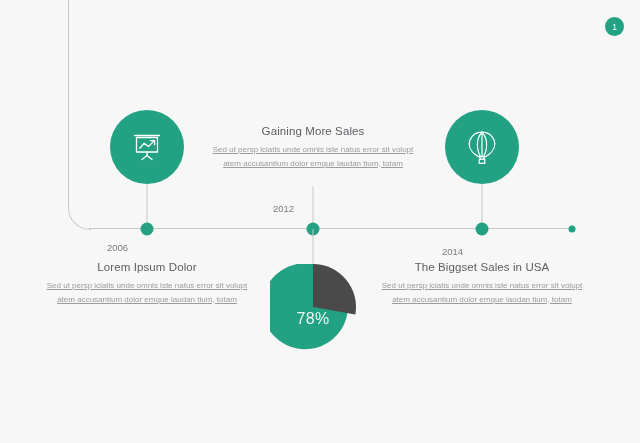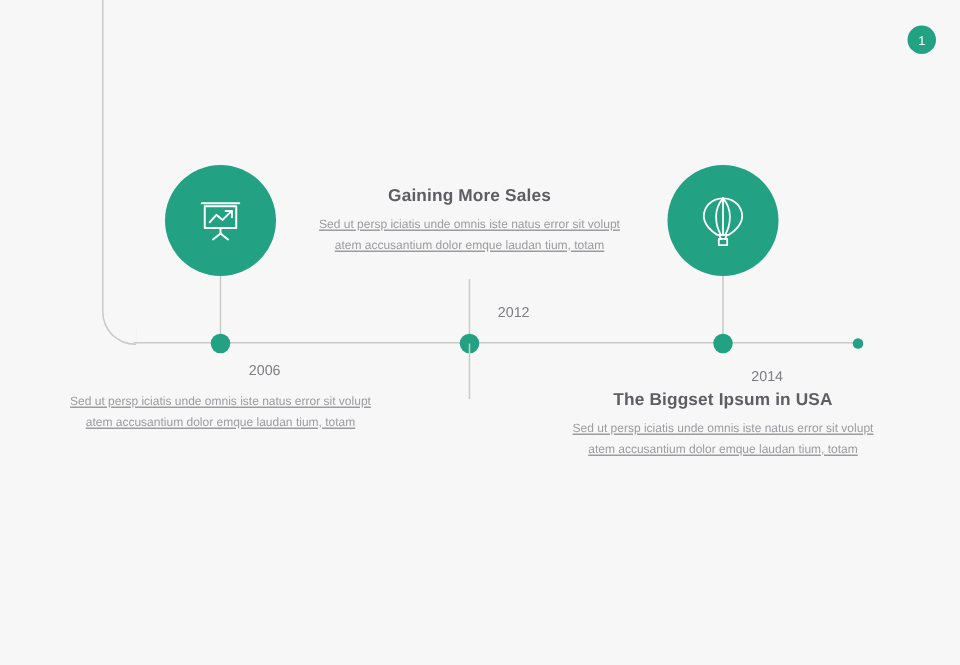--- a/index.html
+++ b/index.html
@@ -85,36 +85,36 @@
   .text-block {
     position: absolute;
     width: 210px;
     transform: translateX(-50%);
     text-align: center;
   }
   .block-title {
     font-size: 11.5px;
     color: #5d5d63;
     margin: 0 0 6px 0;
-    font-weight: bold;
+    font-weight: normal;
     letter-spacing: 0.1px;
   }
   .block-body {
     font-size: 8px;
     line-height: 13.5px;
     color: #9b9ba0;
     margin: 0;
     text-decoration: underline;
   }
   .year-label {
     position: absolute;
     transform: translateX(-50%);
     font-size: 9.5px;
     color: #7d7d83;
-    text-align: right;
+    text-align: left;
     width: 80px;
   }
 
   
   .pie-wrap {
     position: absolute;
     transform: translate(-50%, -50%);
     width: 86px;
     height: 86px;
   }
@@ -171,47 +171,57 @@
         <polyline points="20.4,10.6 24.6,10.6 24.6,14.8"></polyline>
         <line x1="17" y1="22" x2="17" y2="25.6"></line>
         <line x1="17" y1="25.6" x2="12" y2="29.6"></line>
         <line x1="17" y1="25.6" x2="22" y2="29.6"></line>
       </svg>
     </span>
   </div>
   <div class="node-dot big" style="left:147px; top:228.5px;"></div>
   <div class="year-label" style="left:147px; top:242px;">2006</div>
   <div class="text-block" style="left:147px; top:261px;">
+    <p class="block-title">Lorem Ipsum Dolor</p>
     <p class="block-body">Sed ut persp iciatis unde omnis iste natus error sit volupt atem accusantium dolor emque laudan tium, totam</p>
   </div>
 
   <div class="connector" style="left:313px; top:186px; height:42px;"></div>
   <div class="text-block" style="left:313px; top:125px;">
     <p class="block-title">Gaining More Sales</p>
     <p class="block-body">Sed ut persp iciatis unde omnis iste natus error sit volupt atem accusantium dolor emque laudan tium, totam</p>
   </div>
   <div class="year-label" style="left:313px; top:203px;">2012</div>
   <div class="node-dot big" style="left:313px; top:228.5px;"></div>
   <div class="connector" style="left:313px; top:229px; height:37px;"></div>
 
+  <div class="pie-wrap" style="left:313px; top:307px;">
+    <svg width="86" height="86" viewBox="0 0 86 86">
+
+      <path d="M 43 43 L 69.4 16.4 A 43 43 0 1 1 43 0 Z" fill="#23a183"></path>
+
+      <path d="M 43 43 L 43 0 A 43 43 0 0 1 85.3 50.6 Z" fill="#4a4a4a"></path>
+    </svg>
+    <div class="pie-label">78%</div>
+  </div>
 
   <div class="connector" style="left:482px; top:153px; height:75px;"></div>
   <div class="icon-circle" style="left:482px; top:147px;">
     <span>
       <svg width="34" height="36" viewBox="0 0 34 36" fill="none" stroke="#ffffff" stroke-width="1.2" stroke-linecap="round" stroke-linejoin="round">
         <path d="M17 3.2 C 8.6 3.2 4.2 9.6 4.2 15.2 C 4.2 20.6 9.4 25.4 13.2 27.6 L 20.8 27.6 C 24.6 25.4 29.8 20.6 29.8 15.2 C 29.8 9.6 25.4 3.2 17 3.2 Z"></path>
         <path d="M17 3.2 C 13.4 7.2 12.4 11.4 12.4 15.4 C 12.4 19.8 13.6 24.4 15.6 27.6"></path>
         <path d="M17 3.2 C 20.6 7.2 21.6 11.4 21.6 15.4 C 21.6 19.8 20.4 24.4 18.4 27.6"></path>
         <path d="M17 3.2 L 17 27.6"></path>
         <path d="M14.4 27.6 L 15.6 30.3"></path>
         <path d="M19.6 27.6 L 18.4 30.3"></path>
         <rect x="14.2" y="30.2" width="5.6" height="4.2"></rect>
       </svg>
     </span>
   </div>
   <div class="node-dot big" style="left:482px; top:228.5px;"></div>
   <div class="year-label" style="left:482px; top:246px;">2014</div>
   <div class="text-block" style="left:482px; top:261px;">
-    <p class="block-title">The Biggset Ipsum in USA</p>
+    <p class="block-title">The Biggset Sales in USA</p>
     <p class="block-body">Sed ut persp iciatis unde omnis iste natus error sit volupt atem accusantium dolor emque laudan tium, totam</p>
   </div>
 
 </div>
 
 </body></html>

